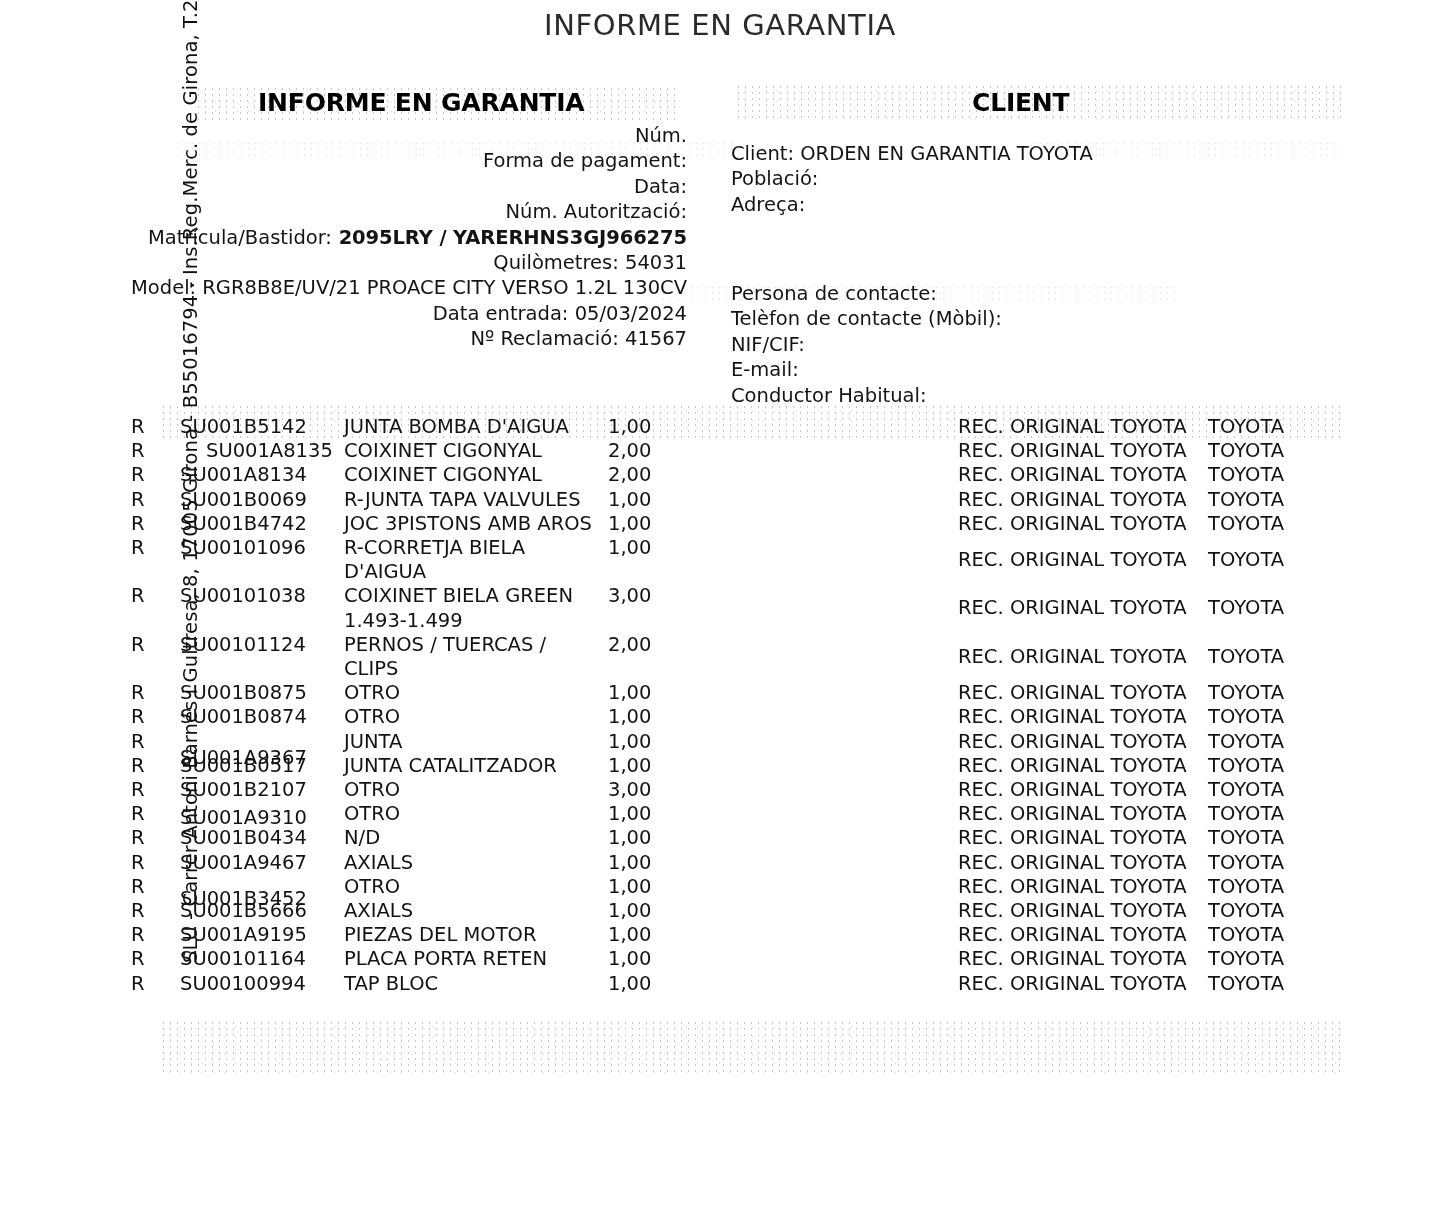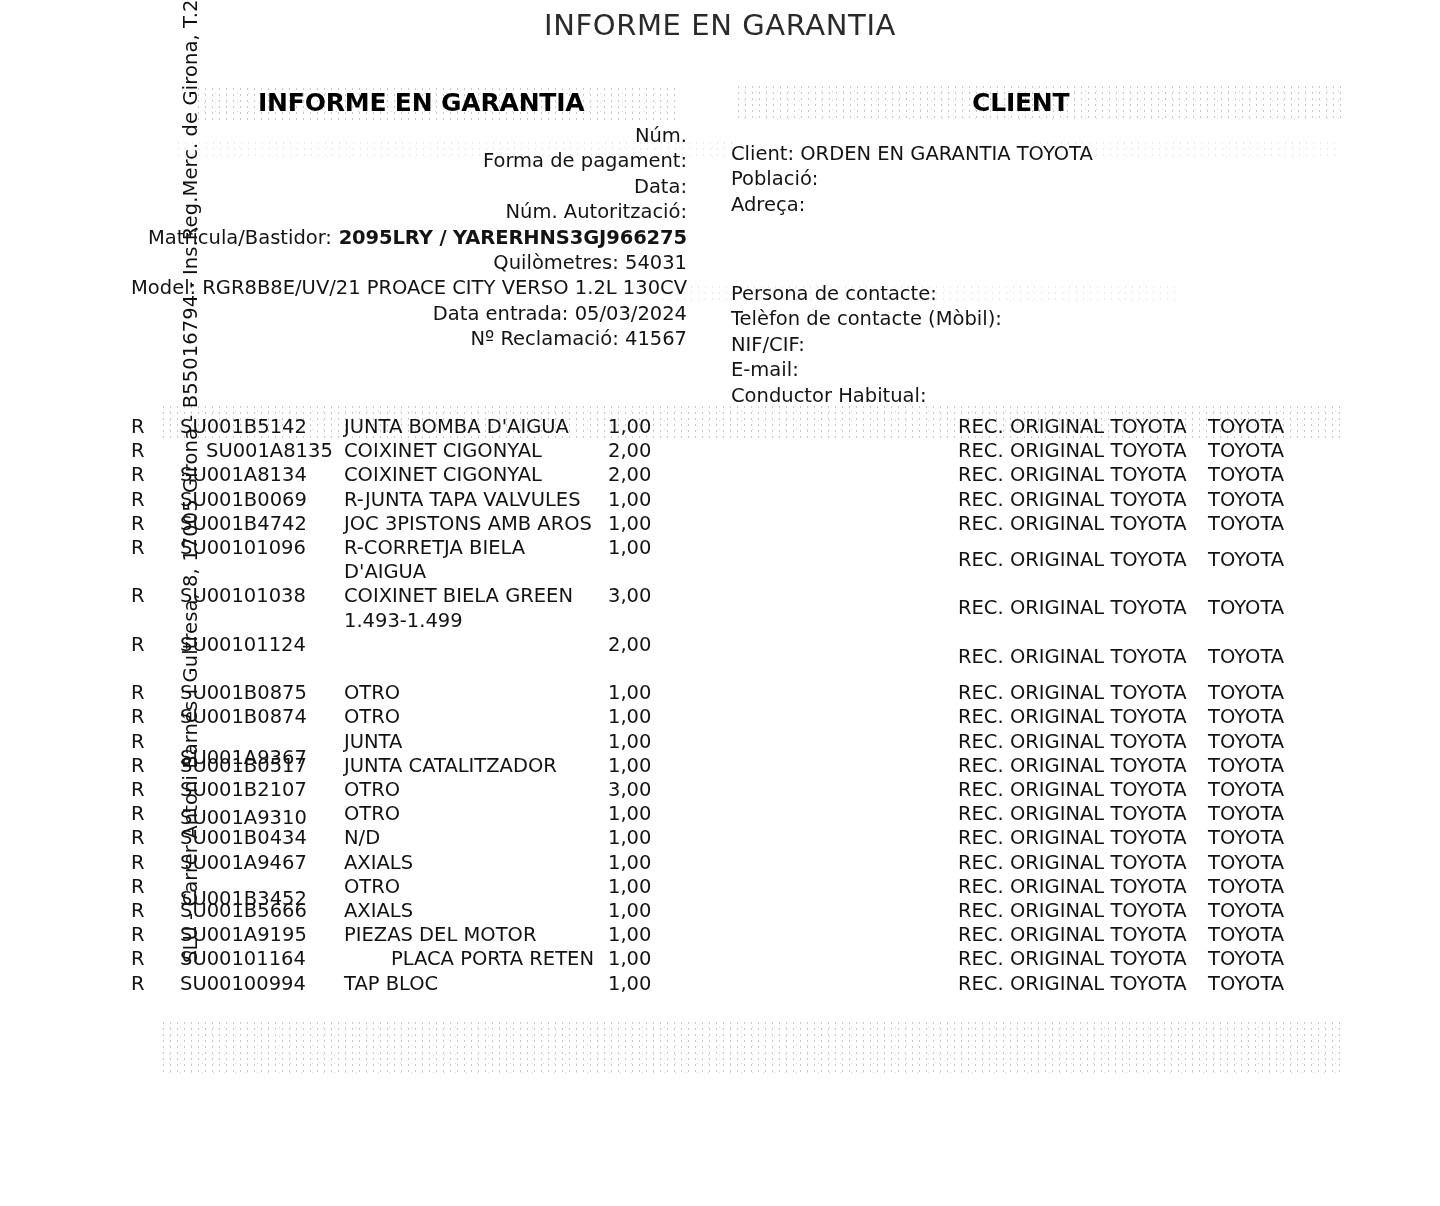--- a/index.html
+++ b/index.html
@@ -203,20 +203,21 @@
         <span class="td c-tipus" style="top: 0px;">R</span>
         <span class="td c-ref" style="top: 0px;">SU00101038</span>
         <span class="td c-den" style="top: 0px;">COIXINET BIELA GREEN 1.493-1.499</span>
         <span class="td c-u" style="top: 0px;">3,00</span>
         <span class="td c-clas" style="top: 12.1px;">REC. ORIGINAL TOYOTA</span>
         <span class="td c-marca" style="top: 12.1px;">TOYOTA</span>
       </div>
       <div class="trow" style="position: absolute; left: 0px; top: 217.8px; height: 48.4px; width: 1440px;">
         <span class="td c-tipus" style="top: 0px;">R</span>
         <span class="td c-ref" style="top: 0px;">SU00101124</span>
+        <span class="td c-den" style="top: 0px;">PERNOS / TUERCAS / CLIPS</span>
         <span class="td c-u" style="top: 0px;">2,00</span>
         <span class="td c-clas" style="top: 12.1px;">REC. ORIGINAL TOYOTA</span>
         <span class="td c-marca" style="top: 12.1px;">TOYOTA</span>
       </div>
       <div class="trow" style="position: absolute; left: 0px; top: 266.2px; height: 24.2px; width: 1440px;">
         <span class="td c-tipus" style="top: 0px;">R</span>
         <span class="td c-ref" style="top: 0px;">SU001B0875</span>
         <span class="td c-den" style="top: 0px;">OTRO</span>
         <span class="td c-u" style="top: 0px;">1,00</span>
         <span class="td c-clas" style="top: 0px;">REC. ORIGINAL TOYOTA</span>
@@ -298,21 +299,21 @@
         <span class="td c-tipus" style="top: 0px;">R</span>
         <span class="td c-ref" style="top: 0px;">SU001A9195</span>
         <span class="td c-den" style="top: 0px;">PIEZAS DEL MOTOR</span>
         <span class="td c-u" style="top: 0px;">1,00</span>
         <span class="td c-clas" style="top: 0px;">REC. ORIGINAL TOYOTA</span>
         <span class="td c-marca" style="top: 0px;">TOYOTA</span>
       </div>
       <div class="trow" style="position: absolute; left: 0px; top: 532.4px; height: 24.2px; width: 1440px;">
         <span class="td c-tipus" style="top: 0px;">R</span>
         <span class="td c-ref" style="top: 0px;">SU00101164</span>
-        <span class="td c-den" style="top: 0px; text-align: right;">PLACA PORTA RETEN</span>
+        <span class="td c-den" style="top: 0px;">PLACA PORTA RETEN</span>
         <span class="td c-u" style="top: 0px;">1,00</span>
         <span class="td c-clas" style="top: 0px;">REC. ORIGINAL TOYOTA</span>
         <span class="td c-marca" style="top: 0px;">TOYOTA</span>
       </div>
       <div class="trow" style="position: absolute; left: 0px; top: 556.6px; height: 24.2px; width: 1440px;">
         <span class="td c-tipus" style="top: 0px;">R</span>
         <span class="td c-ref" style="top: 0px;">SU00100994</span>
         <span class="td c-den" style="top: 0px;">TAP BLOC</span>
         <span class="td c-u" style="top: 0px;">1,00</span>
         <span class="td c-clas" style="top: 0px;">REC. ORIGINAL TOYOTA</span>

